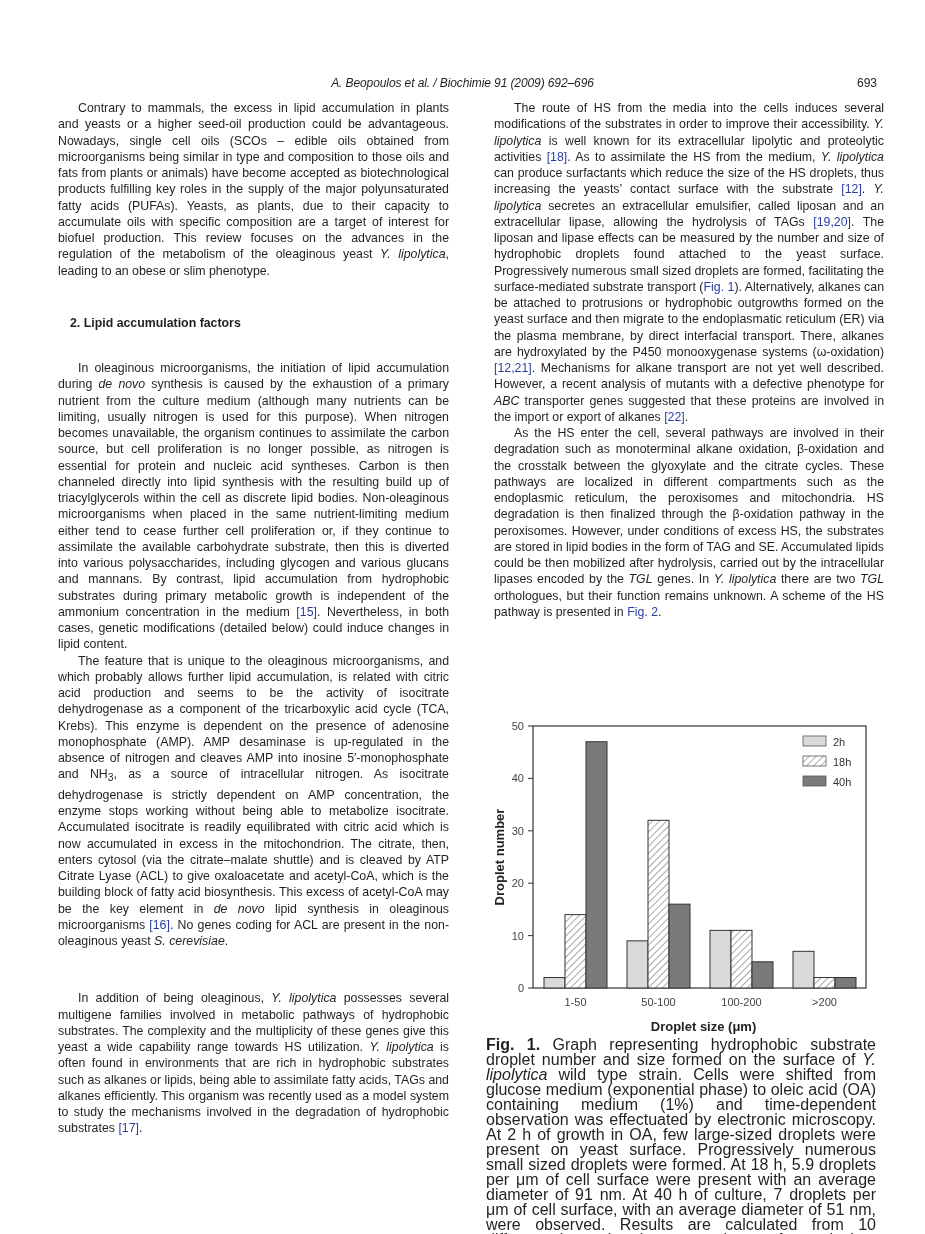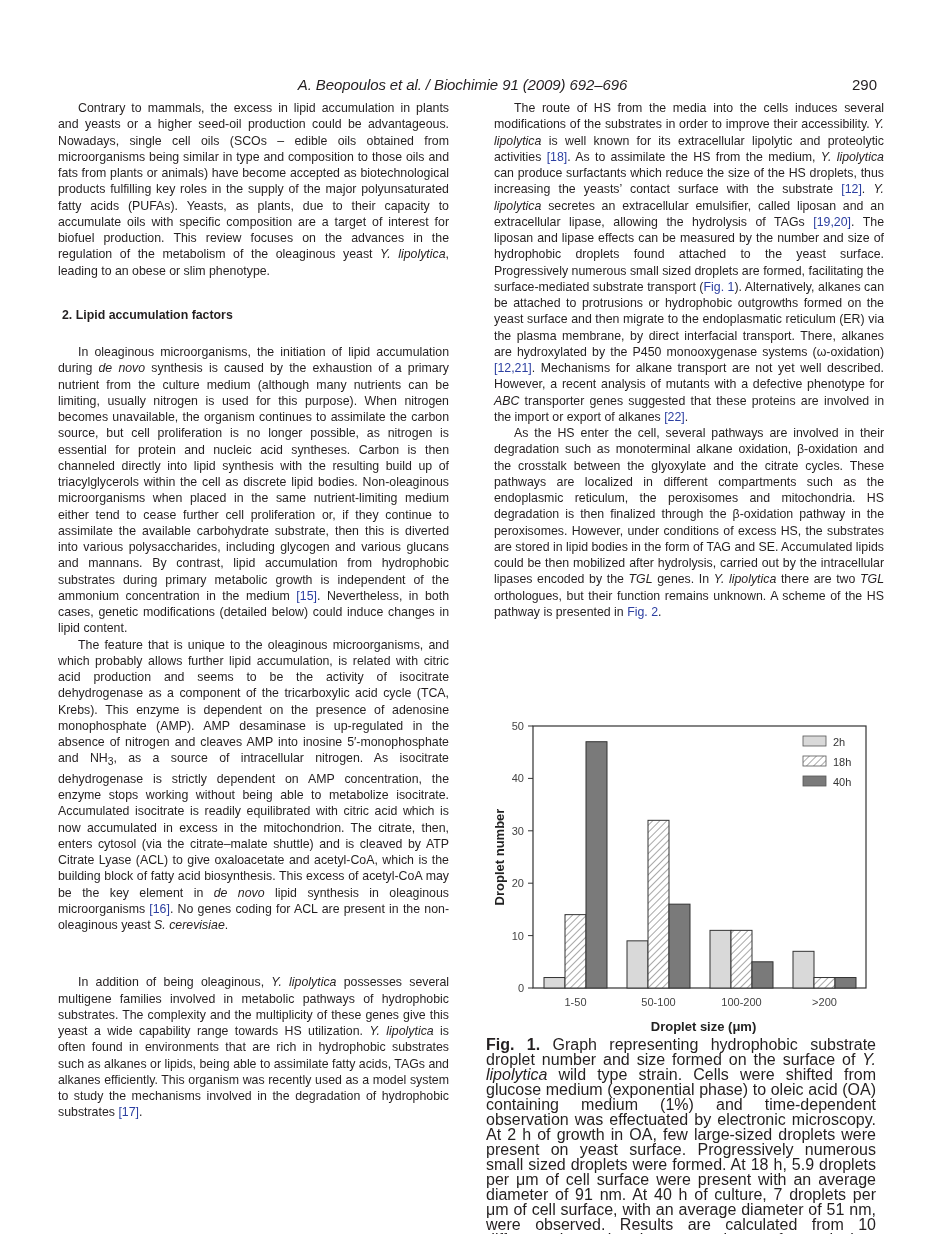--- a/index.html
+++ b/index.html
@@ -1,40 +1,40 @@
 <!DOCTYPE html>
 <html><head>
 <meta charset="utf-8">
 <style>
   html, body { margin:0; padding:0; background:#ffffff; }
   body { width:925px; height:1234px; position:relative; overflow:hidden;
          font-family:"DejaVu Serif", "Liberation Serif", serif; color:#231f20; }
   .header { position:absolute; top:76px; left:0; width:925px; height:14px;
-            font-family:"Liberation Sans", sans-serif; font-size:15px; }
+            font-family:"Liberation Sans", sans-serif; font-size:12px; }
   .header .running { position:absolute; left:0; width:925px; text-align:center; font-style:italic; letter-spacing:-0.1px; }
   .header .pageno { position:absolute; right:48px; }
   .col { position:absolute; font-family:"Liberation Sans", sans-serif; font-size:12.35px; line-height:16.25px; text-align:justify; hyphens:manual; }
   .col.left { left:58px; top:100px; width:391px; }
   .col.right { left:486px; top:100px; width:390px;margin-left:8px; }
   .col p { margin:0; text-indent:20px; }
-  .col h2 { margin:4px; font-size:12.35px; font-weight:bold; line-height:16.25px; }
+  .col h2 { margin:12px; font-size:12.35px; font-weight:bold; line-height:16.25px; }
   .sp1 { height:24px; }
   .sp2 { height:17px; }
   .cite { color:#2b3ea0; }
   i { font-style:italic; }
   .chart { position:absolute; left:485px; top:712px; width:390px; height:322px; font-family:"Liberation Sans", sans-serif; }
   .caption { position:absolute; left:486px; top:1037px; width:390px; font-family:"Liberation Sans", sans-serif; font-size:16px; line-height:15px; text-align:justify; }
   .caption b { font-weight:bold; }
 </style>
 </head>
 <body>
 
 <div class="header">
   <span class="running">A. Beopoulos et al. / Biochimie 91 (2009) 692–696</span>
-  <span class="pageno">290</span>
+  <span class="pageno">693</span>
 </div>
 
 <div class="col left">
   <p><span>Contrary to mammals, the excess in lipid accumulation in plants and yeasts or a higher seed-oil production could be advantageous. Nowadays, single cell oils (SCOs – edible oils obtained from microorganisms being similar in type and composition to those oils and fats from plants or animals) have become accepted as biotechnological products fulfilling key roles in the supply of the major polyunsaturated fatty acids (PUFAs). Yeasts, as plants, due to their capacity to accumulate oils with specific composition are a target of interest for biofuel production. This review focuses on the advances in the regulation of the metabolism of the oleaginous yeast </span><i>Y. lipolytica</i><span>, leading to an obese or slim phenotype.</span></p>
   <div class="sp1"></div>
   <h2>2.  Lipid accumulation factors</h2>
   <div class="sp2"></div>
   <p><span>In oleaginous microorganisms, the initiation of lipid accumulation during </span><i>de novo</i><span> synthesis is caused by the exhaustion of a primary nutrient from the culture medium (although many nutrients can be limiting, usually nitrogen is used for this purpose). When nitrogen becomes unavailable, the organism continues to assimilate the carbon source, but cell proliferation is no longer possible, as nitrogen is essential for protein and nucleic acid syntheses. Carbon is then channeled directly into lipid synthesis with the resulting build up of triacylglycerols within the cell as discrete lipid bodies. Non-oleaginous microorganisms when placed in the same nutrient-limiting medium either tend to cease further cell proliferation or, if they continue to assimilate the available carbohydrate substrate, then this is diverted into various polysaccharides, including glycogen and various glucans and mannans. By contrast, lipid accumulation from hydrophobic substrates during primary metabolic growth is independent of the ammonium concentration in the medium </span><a class="cite">[15]</a><span>. Nevertheless, in both cases, genetic modifications (detailed below) could induce changes in lipid content.</span></p>
   <p><span>The feature that is unique to the oleaginous microorganisms, and which probably allows further lipid accumulation, is related with citric acid production and seems to be the activity of isocitrate dehydrogenase as a component of the tricarboxylic acid cycle (TCA, Krebs). This enzyme is dependent on the presence of adenosine monophosphate (AMP). AMP desaminase is up-regulated in the absence of nitrogen and cleaves AMP into inosine 5′-monophosphate and NH</span><sub>3</sub><span>, as a source of intracellular nitrogen. As isocitrate dehydrogenase is strictly dependent on AMP concentration, the enzyme stops working without being able to metabolize isocitrate. Accumulated isocitrate is readily equilibrated with citric acid which is now accumulated in excess in the mitochondrion. The citrate, then, enters cytosol (via the citrate–malate shuttle) and is cleaved by ATP Citrate Lyase (ACL) to give oxaloacetate and acetyl-CoA, which is the building block of fatty acid biosynthesis. This excess of acetyl-CoA may be the key element in </span><i>de novo</i><span> lipid synthesis in oleaginous microorganisms </span><a class="cite">[16]</a><span>. No genes coding for ACL are present in the non-oleaginous yeast </span><i>S. cerevisiae</i><span>.</span></p>
   <div class="sp1"></div>

